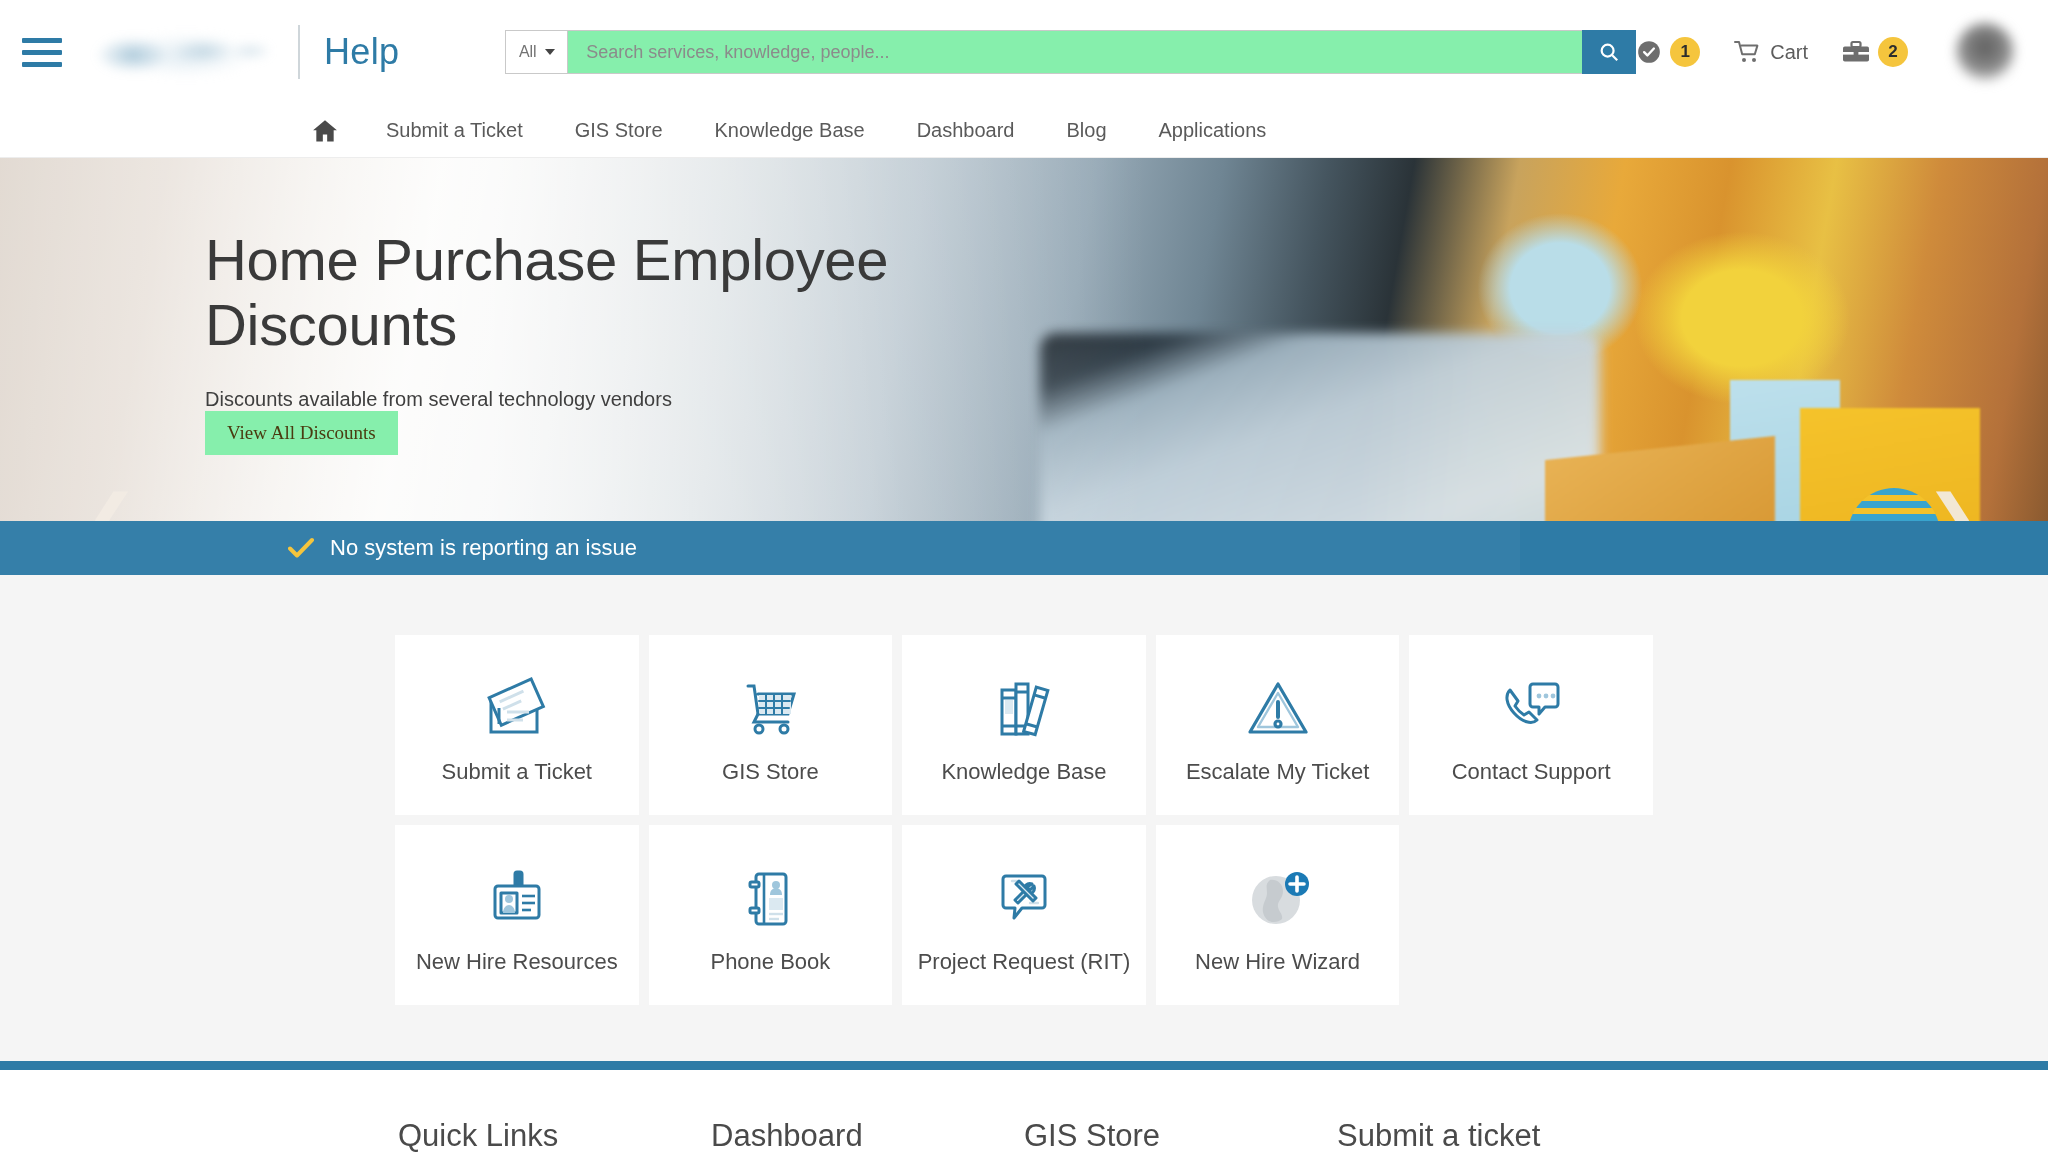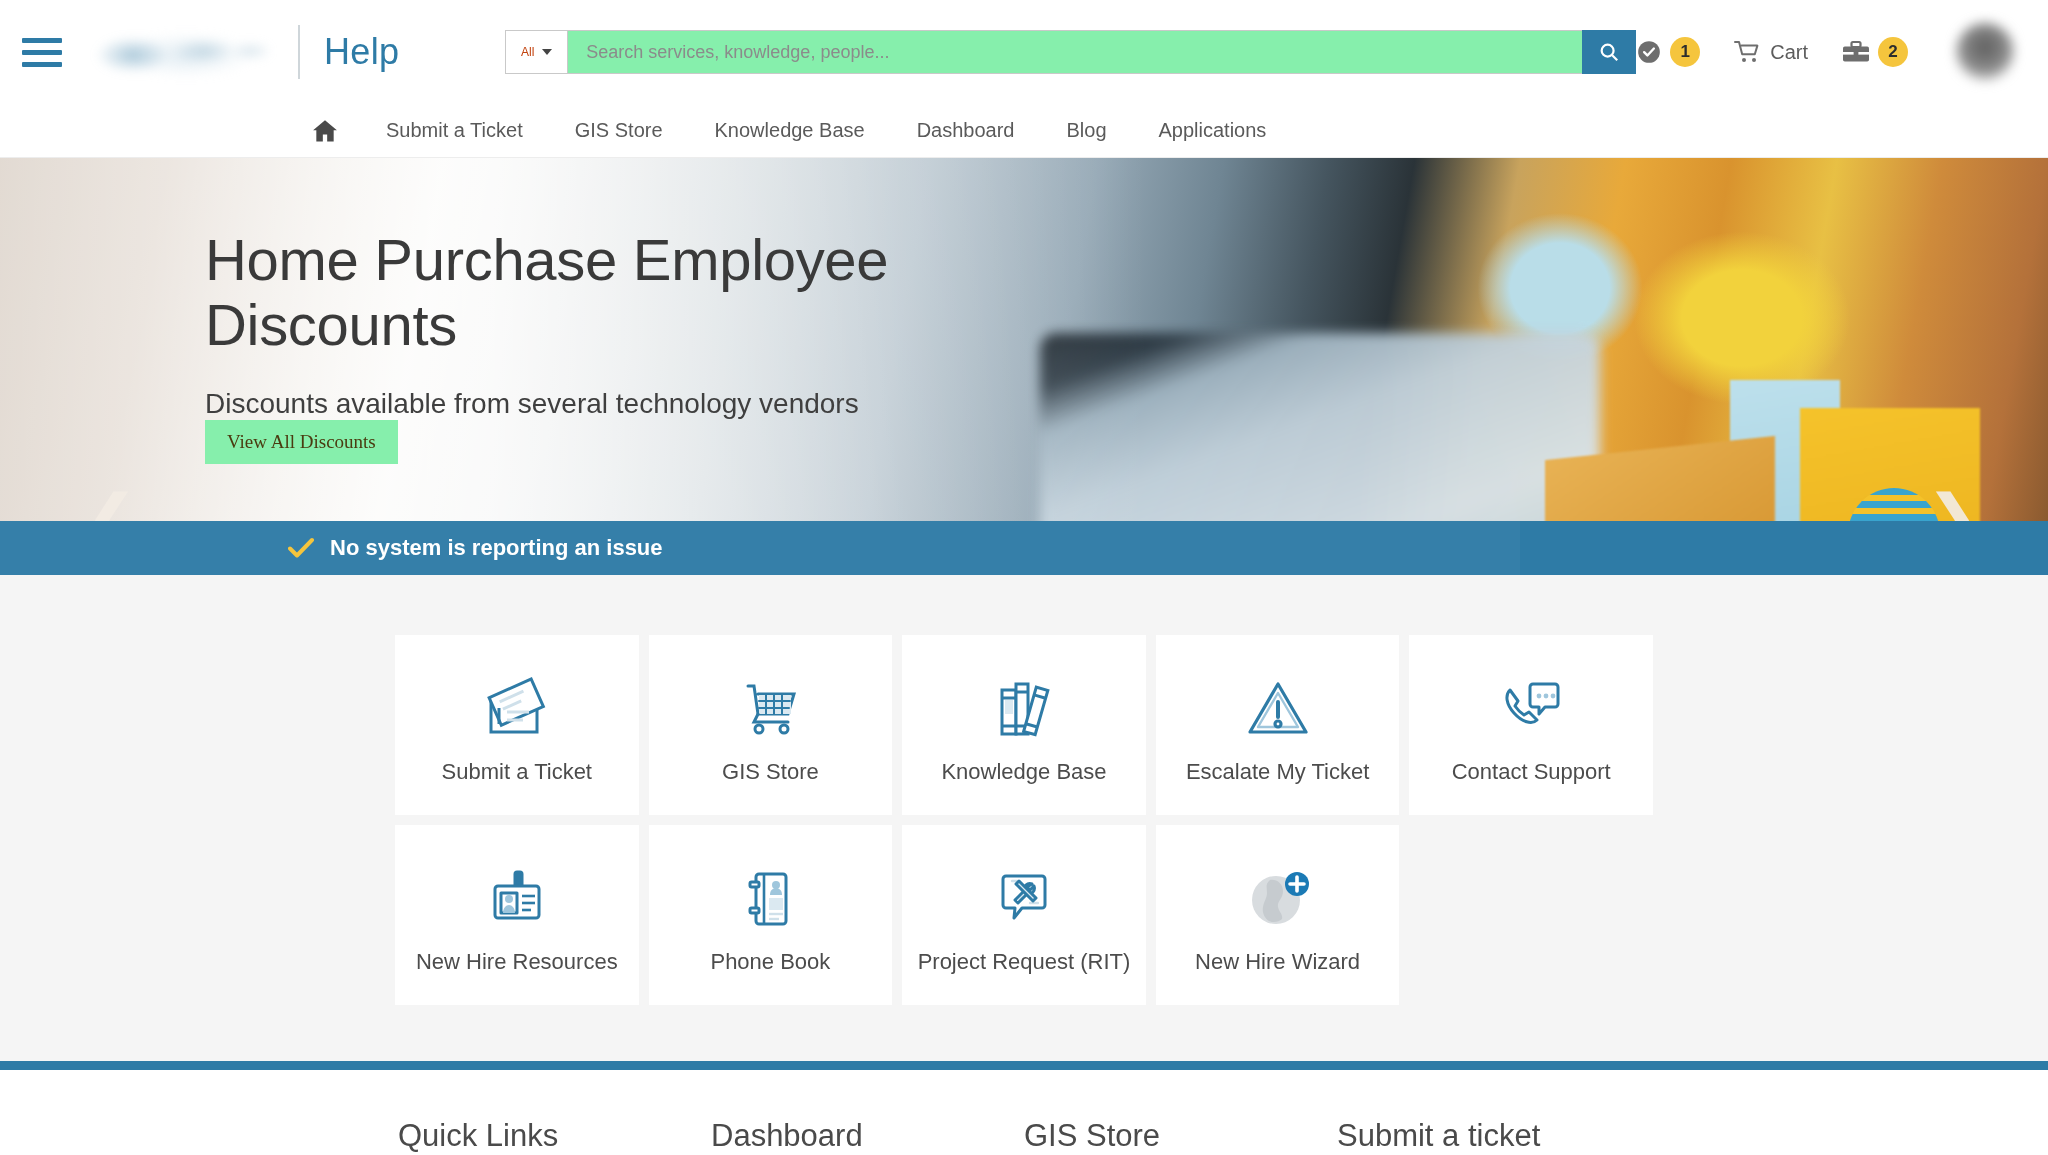--- a/index.html
+++ b/index.html
@@ -51,21 +51,21 @@
   }
   .search-wrap {
     display: flex; align-items: stretch;
     margin-left: 106px;
     height: 44px;
     width: 1180px;
   }
   .search-scope {
     background: #ffffff; border: 1px solid #c9c9c9; border-right: none;
     display: flex; align-items: center; justify-content: center; gap: 8px;
-    width: 62px; font-size: 12px; color: #c2410c; cursor: pointer;
+    width: 62px; font-size: 16px; color: #737373; cursor: pointer;
   }
   .caret-down {
     width: 0; height: 0;
     border-left: 5px solid transparent; border-right: 5px solid transparent;
     border-top: 6px solid #444;
   }
   .search-input {
     flex: 1; border: 1px solid #c9c9c9; border-right: none;
     padding: 0 18px; font-size: 18px; color: #777;
     font-family: "Liberation Sans", sans-serif;
@@ -155,21 +155,21 @@
   .hero-shade {
     position: absolute; inset: 0;
     background: linear-gradient(90deg, rgba(255,255,255,.55) 0%, rgba(255,255,255,.78) 24%, rgba(255,255,255,.2) 44%, rgba(255,255,255,0) 56%);
   }
   .hero-content { position: absolute; left: 205px; top: 70px; z-index: 4; }
   .hero-title {
     font-size: 58px; line-height: 1.12; color: #3a3a3a; font-weight: 400;
     max-width: 700px; letter-spacing: -.3px;
   }
   .hero-sub {
-    font-size: 28px; color: #3f3f3f; margin-top: 30px; font-weight: 400;
+    font-size: 20px; color: #3f3f3f; margin-top: 30px; font-weight: 400;
   }
   .hero-btn {
     display: inline-block; 
     background: #86efac; color: #4a3b10;
     border: none; padding: 11px 22px; font-size: 19px; cursor: pointer;
     font-family: Liberation Serif, serif;
   }
   .hero-arrow {
     position: absolute; top: 330px; z-index: 5;
     color: #f3ece4; font-size: 56px; font-weight: 700; cursor: pointer;
@@ -183,21 +183,21 @@
     height: 54px; background: #2e7ba6;
     display: flex; align-items: center;
     position: relative;
   }
   .status-inner {
     position: absolute; left: 0; top: 0; width: 1520px; height: 100%;
     background: rgba(255,255,255,.035);
   }
   .status-content {
     display: flex; align-items: center; gap: 16px;
-    margin-left: 288px; position: relative; z-index: 2; font-weight: bold;
+    margin-left: 288px; position: relative; z-index: 2;
   }
   .status-check { color: #f5c53d; font-size: 25px; font-weight: 700; }
   .status-text { color: #ffffff; font-size: 22px; }
 
   
   .tiles-section {
     background: #f5f5f5; padding: 60px 0 56px 0;
   }
   .tiles-grid {
     width: 1258px; margin: 0 auto;

